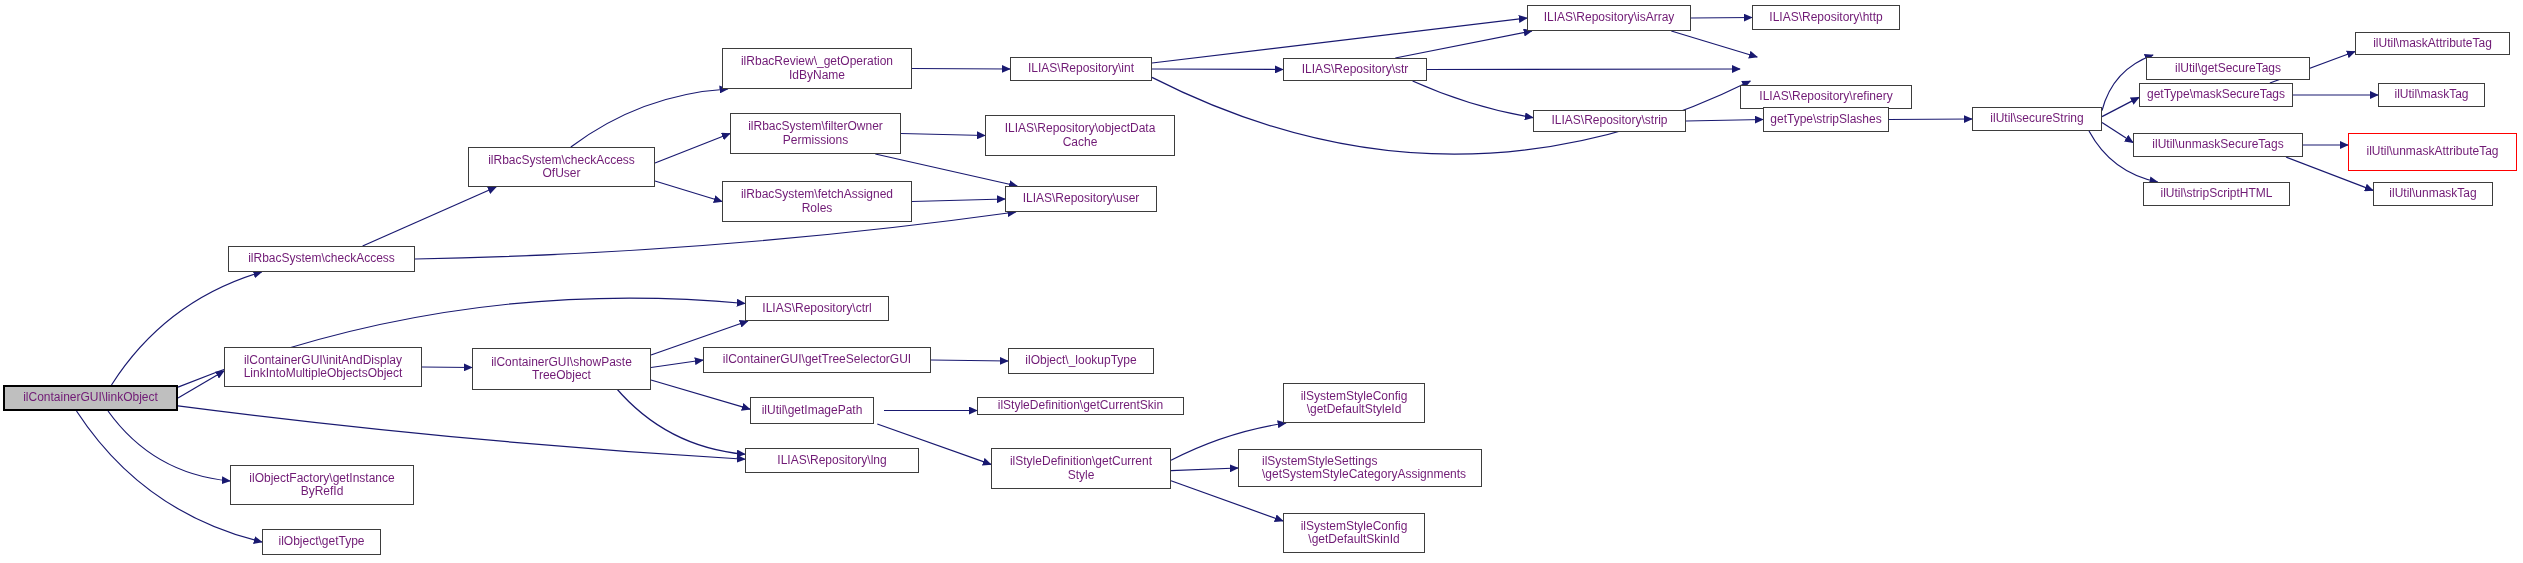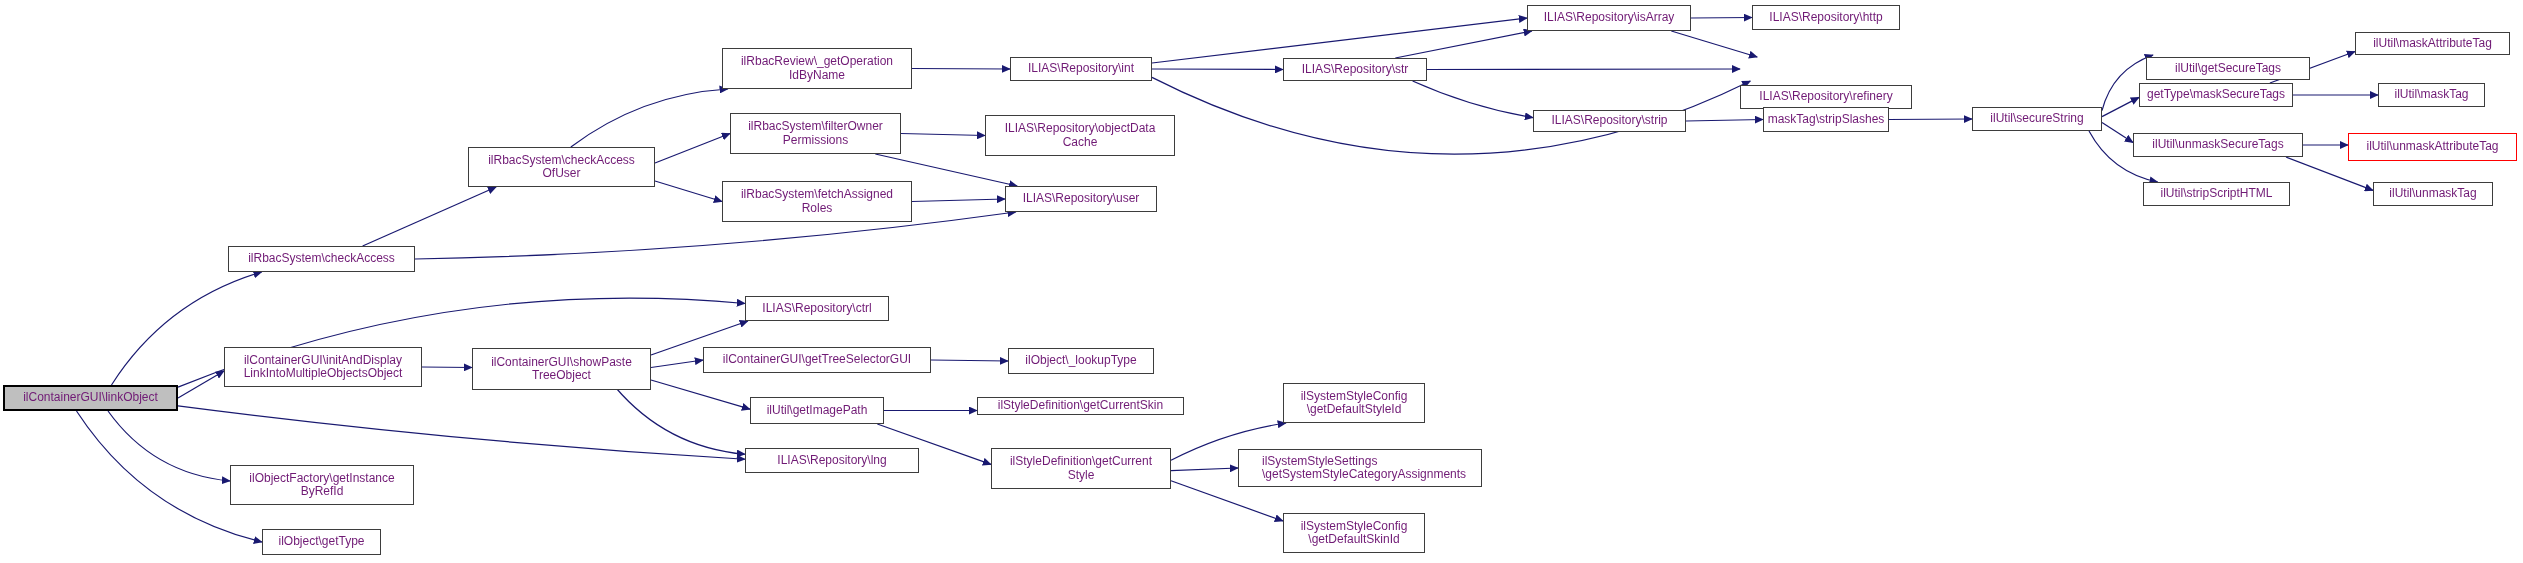--- a/index.html
+++ b/index.html
@@ -108,41 +108,41 @@
 Roles</div>
     <div class="node" style="left: 1010px; top: 57px; width: 142px; height: 24px;">ILIAS\Repository\int</div>
     <div class="node" style="left: 985px; top: 115px; width: 190px; height: 41px;">ILIAS\Repository\objectData
 Cache</div>
     <div class="node" style="left: 1005px; top: 186px; width: 152px; height: 26px;">ILIAS\Repository\user</div>
     <div class="node" style="left: 1283px; top: 58px; width: 144px; height: 23px;">ILIAS\Repository\str</div>
     <div class="node" style="left: 1527px; top: 5px; width: 164px; height: 26px;">ILIAS\Repository\isArray</div>
     <div class="node" style="left: 1533px; top: 110px; width: 153px; height: 22px;">ILIAS\Repository\strip</div>
     <div class="node" style="left: 1752px; top: 5px; width: 148px; height: 25px;">ILIAS\Repository\http</div>
     <div class="node" style="left: 1740px; top: 57px; width: 172px; height: 24px; margin-top: 28px;">ILIAS\Repository\refinery</div>
-    <div class="node" style="left: 1763px; top: 107px; width: 126px; height: 25px;">maskTag\stripSlashes</div>
+    <div class="node" style="left: 1763px; top: 107px; width: 126px; height: 25px;">getType\stripSlashes</div>
     <div class="node" style="left: 1972px; top: 107px; width: 130px; height: 24px;">ilUtil\secureString</div>
     <div class="node" style="left: 2146px; top: 32px; width: 164px; height: 23px; margin-top: 25px;">ilUtil\getSecureTags</div>
     <div class="node" style="left: 2355px; top: 32px; width: 155px; height: 23px;">ilUtil\maskAttributeTag</div>
     <div class="node" style="left: 2139px; top: 83px; width: 154px; height: 24px;">getType\maskSecureTags</div>
     <div class="node" style="left: 2378px; top: 83px; width: 107px; height: 24px;">ilUtil\maskTag</div>
     <div class="node" style="left: 2133px; top: 133px; width: 170px; height: 24px;">ilUtil\unmaskSecureTags</div>
-    <div class="node hl" style="left: 2348px; top: 133px; width: 169px; height: 28px;">ilUtil\unmaskAttributeTag</div>
+    <div class="node hl" style="left: 2348px; top: 133px; width: 169px; height: 38px;">ilUtil\unmaskAttributeTag</div>
     <div class="node" style="left: 2143px; top: 182px; width: 147px; height: 24px;">ilUtil\stripScriptHTML</div>
     <div class="node" style="left: 2373px; top: 182px; width: 120px; height: 24px;">ilUtil\unmaskTag</div>
     <div class="node" style="left: 224px; top: 347px; width: 198px; height: 40px;">ilContainerGUI\initAndDisplay
 LinkIntoMultipleObjectsObject</div>
     <div class="node" style="left: 230px; top: 465px; width: 184px; height: 40px;">ilObjectFactory\getInstance
 ByRefId</div>
     <div class="node" style="left: 262px; top: 529px; width: 119px; height: 26px;">ilObject\getType</div>
     <div class="node" style="left: 472px; top: 348px; width: 179px; height: 42px;">ilContainerGUI\showPaste
 TreeObject</div>
     <div class="node" style="left: 745px; top: 296px; width: 144px; height: 25px;">ILIAS\Repository\ctrl</div>
     <div class="node" style="left: 703px; top: 347px; width: 228px; height: 26px;">ilContainerGUI\getTreeSelectorGUI</div>
     <div class="node" style="left: 1008px; top: 348px; width: 146px; height: 26px;">ilObject\_lookupType</div>
-    <div class="node" style="left: 750px; top: 397px; width: 134px; height: 27px;">ilUtil\getImagePath</div>
+    <div class="node" style="left: 750px; top: 397px; width: 124px; height: 27px;">ilUtil\getImagePath</div>
     <div class="node" style="left: 977px; top: 397px; width: 207px; height: 18px;">ilStyleDefinition\getCurrentSkin</div>
     <div class="node" style="left: 745px; top: 448px; width: 174px; height: 25px;">ILIAS\Repository\lng</div>
     <div class="node" style="left: 991px; top: 448px; width: 180px; height: 41px;">ilStyleDefinition\getCurrent
 Style</div>
     <div class="node" style="left: 1283px; top: 383px; width: 142px; height: 40px;">ilSystemStyleConfig
 \getDefaultStyleId</div>
     <div class="node leftalign" style="left: 1238px; top: 449px; width: 244px; height: 38px;">ilSystemStyleSettings
 \getSystemStyleCategoryAssignments</div>
     <div class="node" style="left: 1283px; top: 513px; width: 142px; height: 40px;">ilSystemStyleConfig
 \getDefaultSkinId</div>

